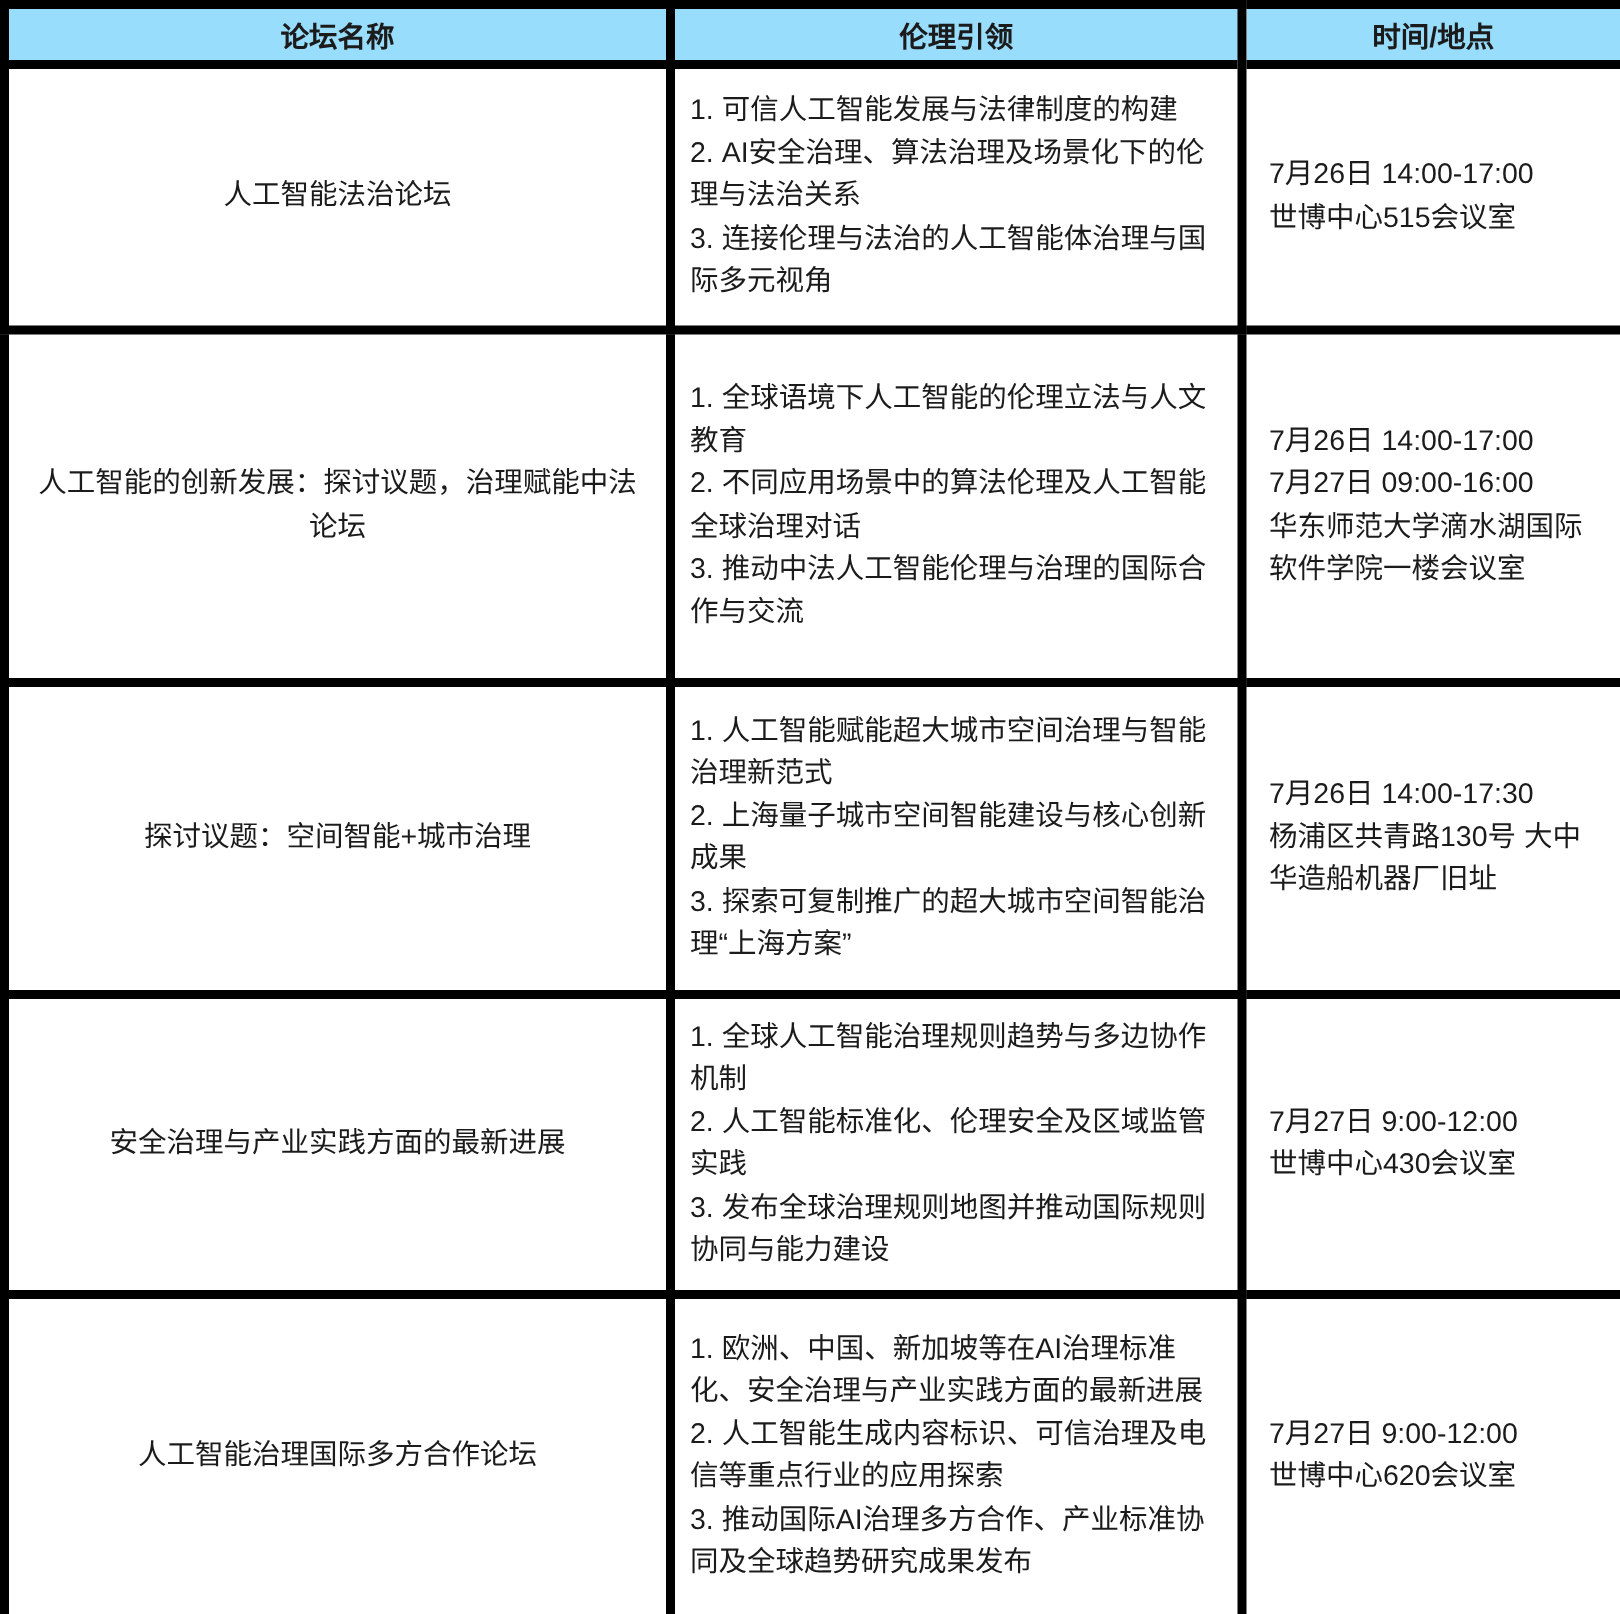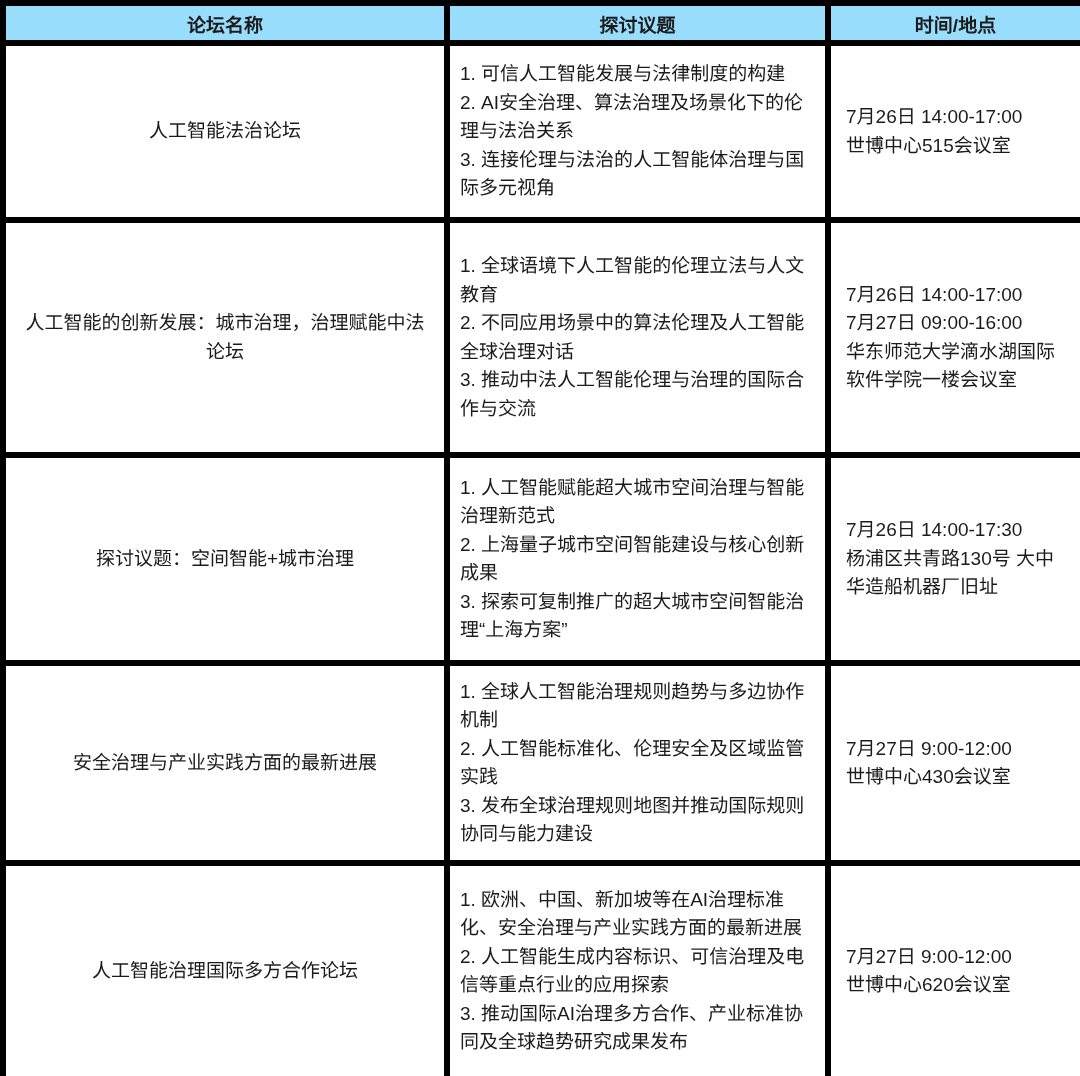--- a/index.html
+++ b/index.html
@@ -65,35 +65,35 @@
 
 <table class="forum-table">
   <colgroup>
     <col class="col-name">
     <col class="col-topics">
     <col class="col-time">
   </colgroup>
   <thead>
     <tr>
       <th>论坛名称</th>
-      <th>探讨议题</th>
+      <th>伦理引领</th>
       <th>时间/地点</th>
     </tr>
   </thead>
   <tbody>
     <tr class="r0">
       <td class="cell-name">人工智能法治论坛</td>
       <td class="cell-topics">1. 可信人工智能发展与法律制度的构建
 2. AI安全治理、算法治理及场景化下的伦理与法治关系
 3. 连接伦理与法治的人工智能体治理与国际多元视角</td>
       <td class="cell-time">7月26日 14:00-17:00
 世博中心515会议室</td>
     </tr>
     <tr class="r1">
-      <td class="cell-name">人工智能的创新发展：城市治理，治理赋能中法论坛</td>
+      <td class="cell-name">人工智能的创新发展：探讨议题，治理赋能中法论坛</td>
       <td class="cell-topics">1. 全球语境下人工智能的伦理立法与人文教育
 2. 不同应用场景中的算法伦理及人工智能全球治理对话
 3. 推动中法人工智能伦理与治理的国际合作与交流</td>
       <td class="cell-time">7月26日 14:00-17:00
 7月27日 09:00-16:00
 华东师范大学滴水湖国际软件学院一楼会议室</td>
     </tr>
     <tr class="r2">
       <td class="cell-name">探讨议题：空间智能+城市治理</td>
       <td class="cell-topics">1. 人工智能赋能超大城市空间治理与智能治理新范式

